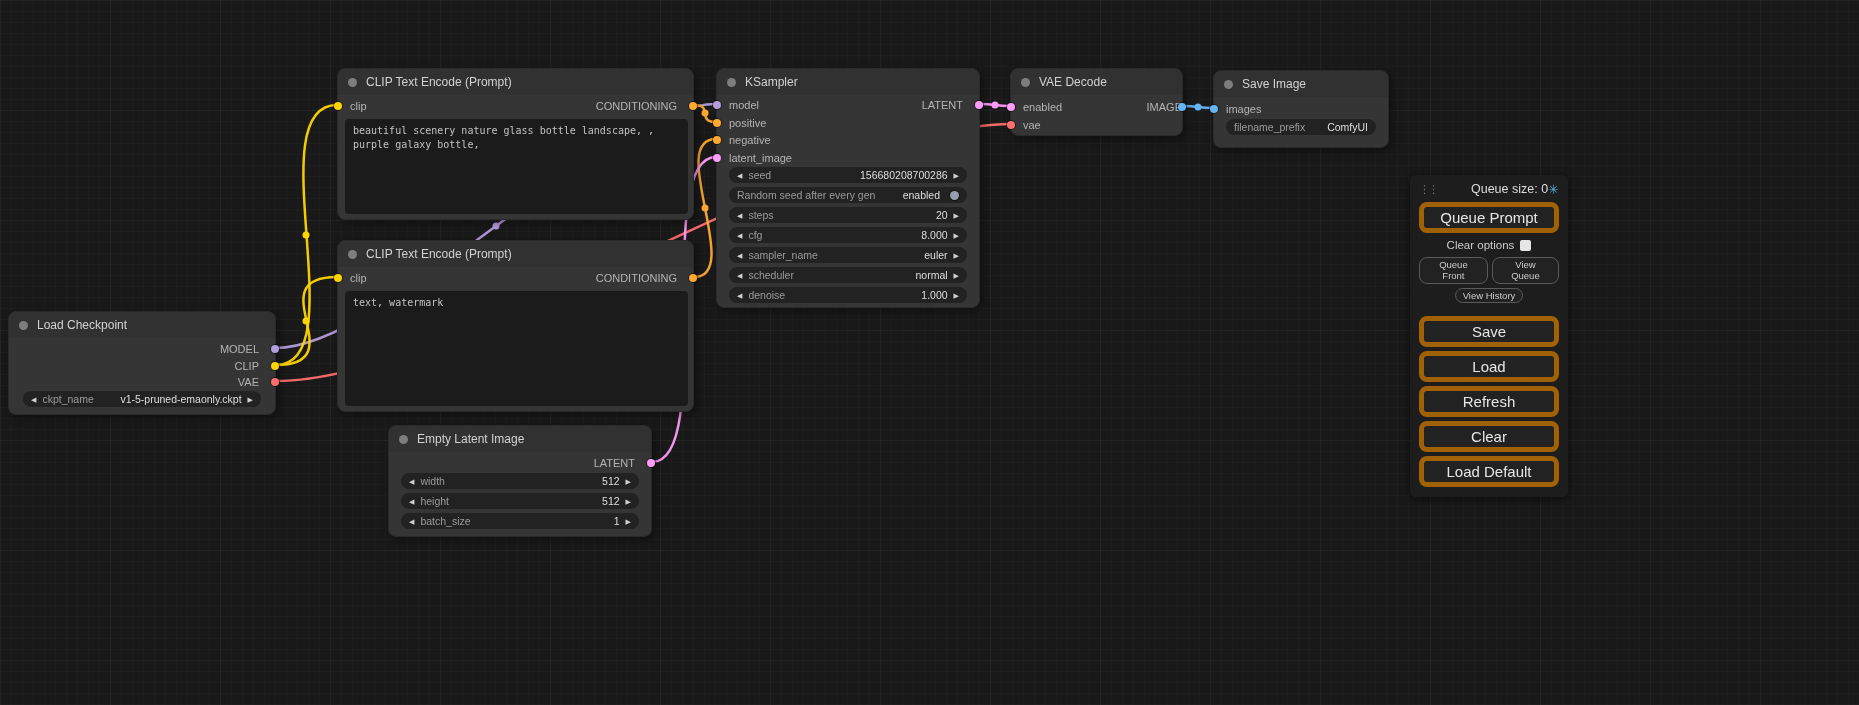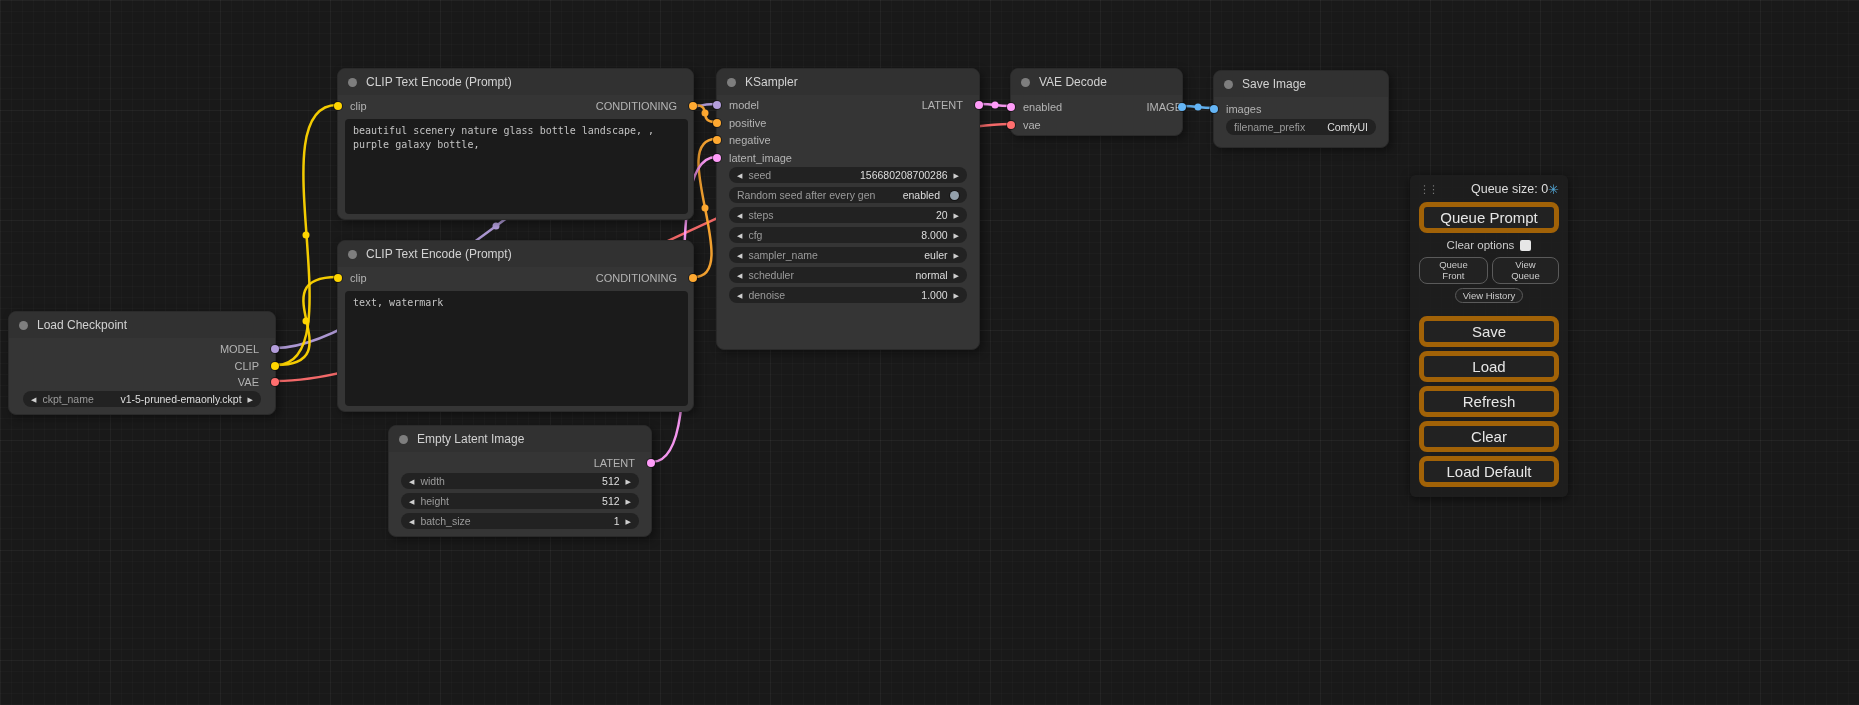--- a/index.html
+++ b/index.html
@@ -159,21 +159,21 @@
     <span class="arr">▶</span>
   </div>
   <div class="widget w12" style="top:87px">
     <span class="arr">◀</span>
     <span class="wlabel">batch_size</span>
     <span class="wvalue">1</span>
     <span class="arr">▶</span>
   </div>
 </div>
 
-<div class="node" style="left:716px;top:68px;width:264px;height:282px">
+<div class="node" style="left:716px;top:68px;width:264px;height:240px">
   <div class="ntitle">
     <span class="collapse-dot"></span>
     <span class="ntext">KSampler</span>
   </div>
   <span class="dot c-model" style="left:-4px;top:32px"></span>
   <span class="slot-label" style="left:12px;top:30px">model</span>
   <span class="dot c-cond" style="left:-4px;top:50px"></span>
   <span class="slot-label" style="left:12px;top:48px">positive</span>
   <span class="dot c-cond" style="left:-4px;top:67px"></span>
   <span class="slot-label" style="left:12px;top:65px">negative</span>

